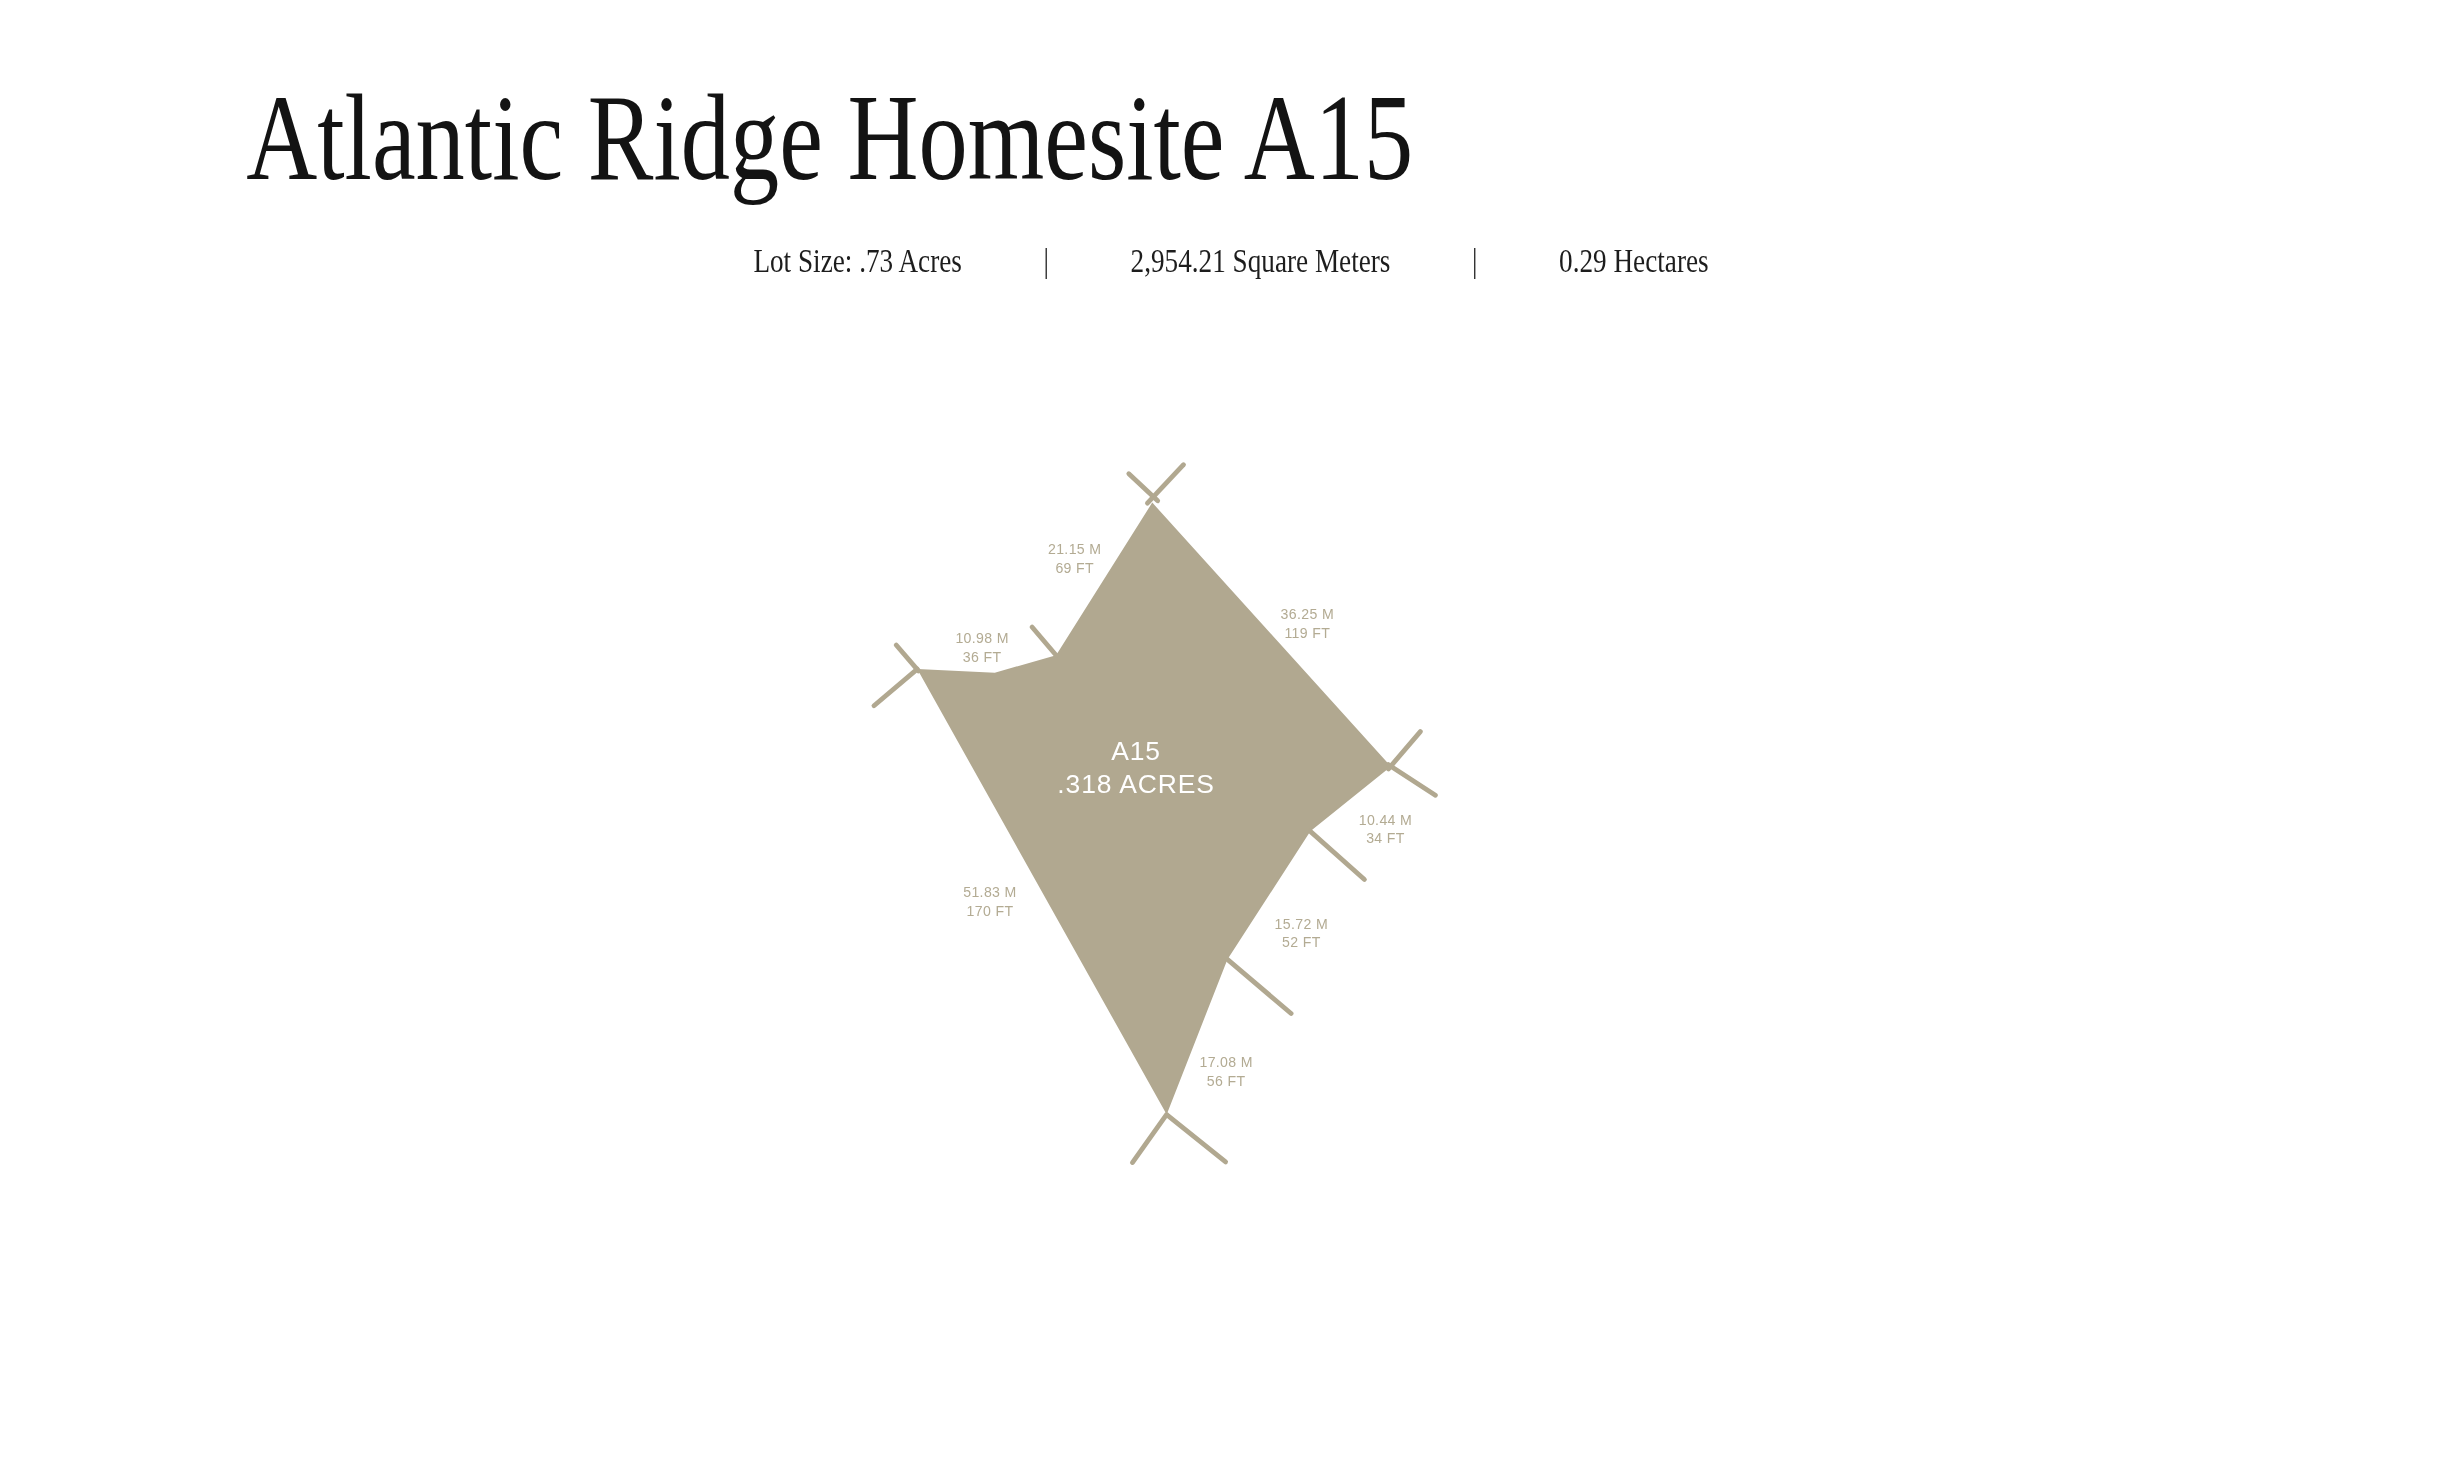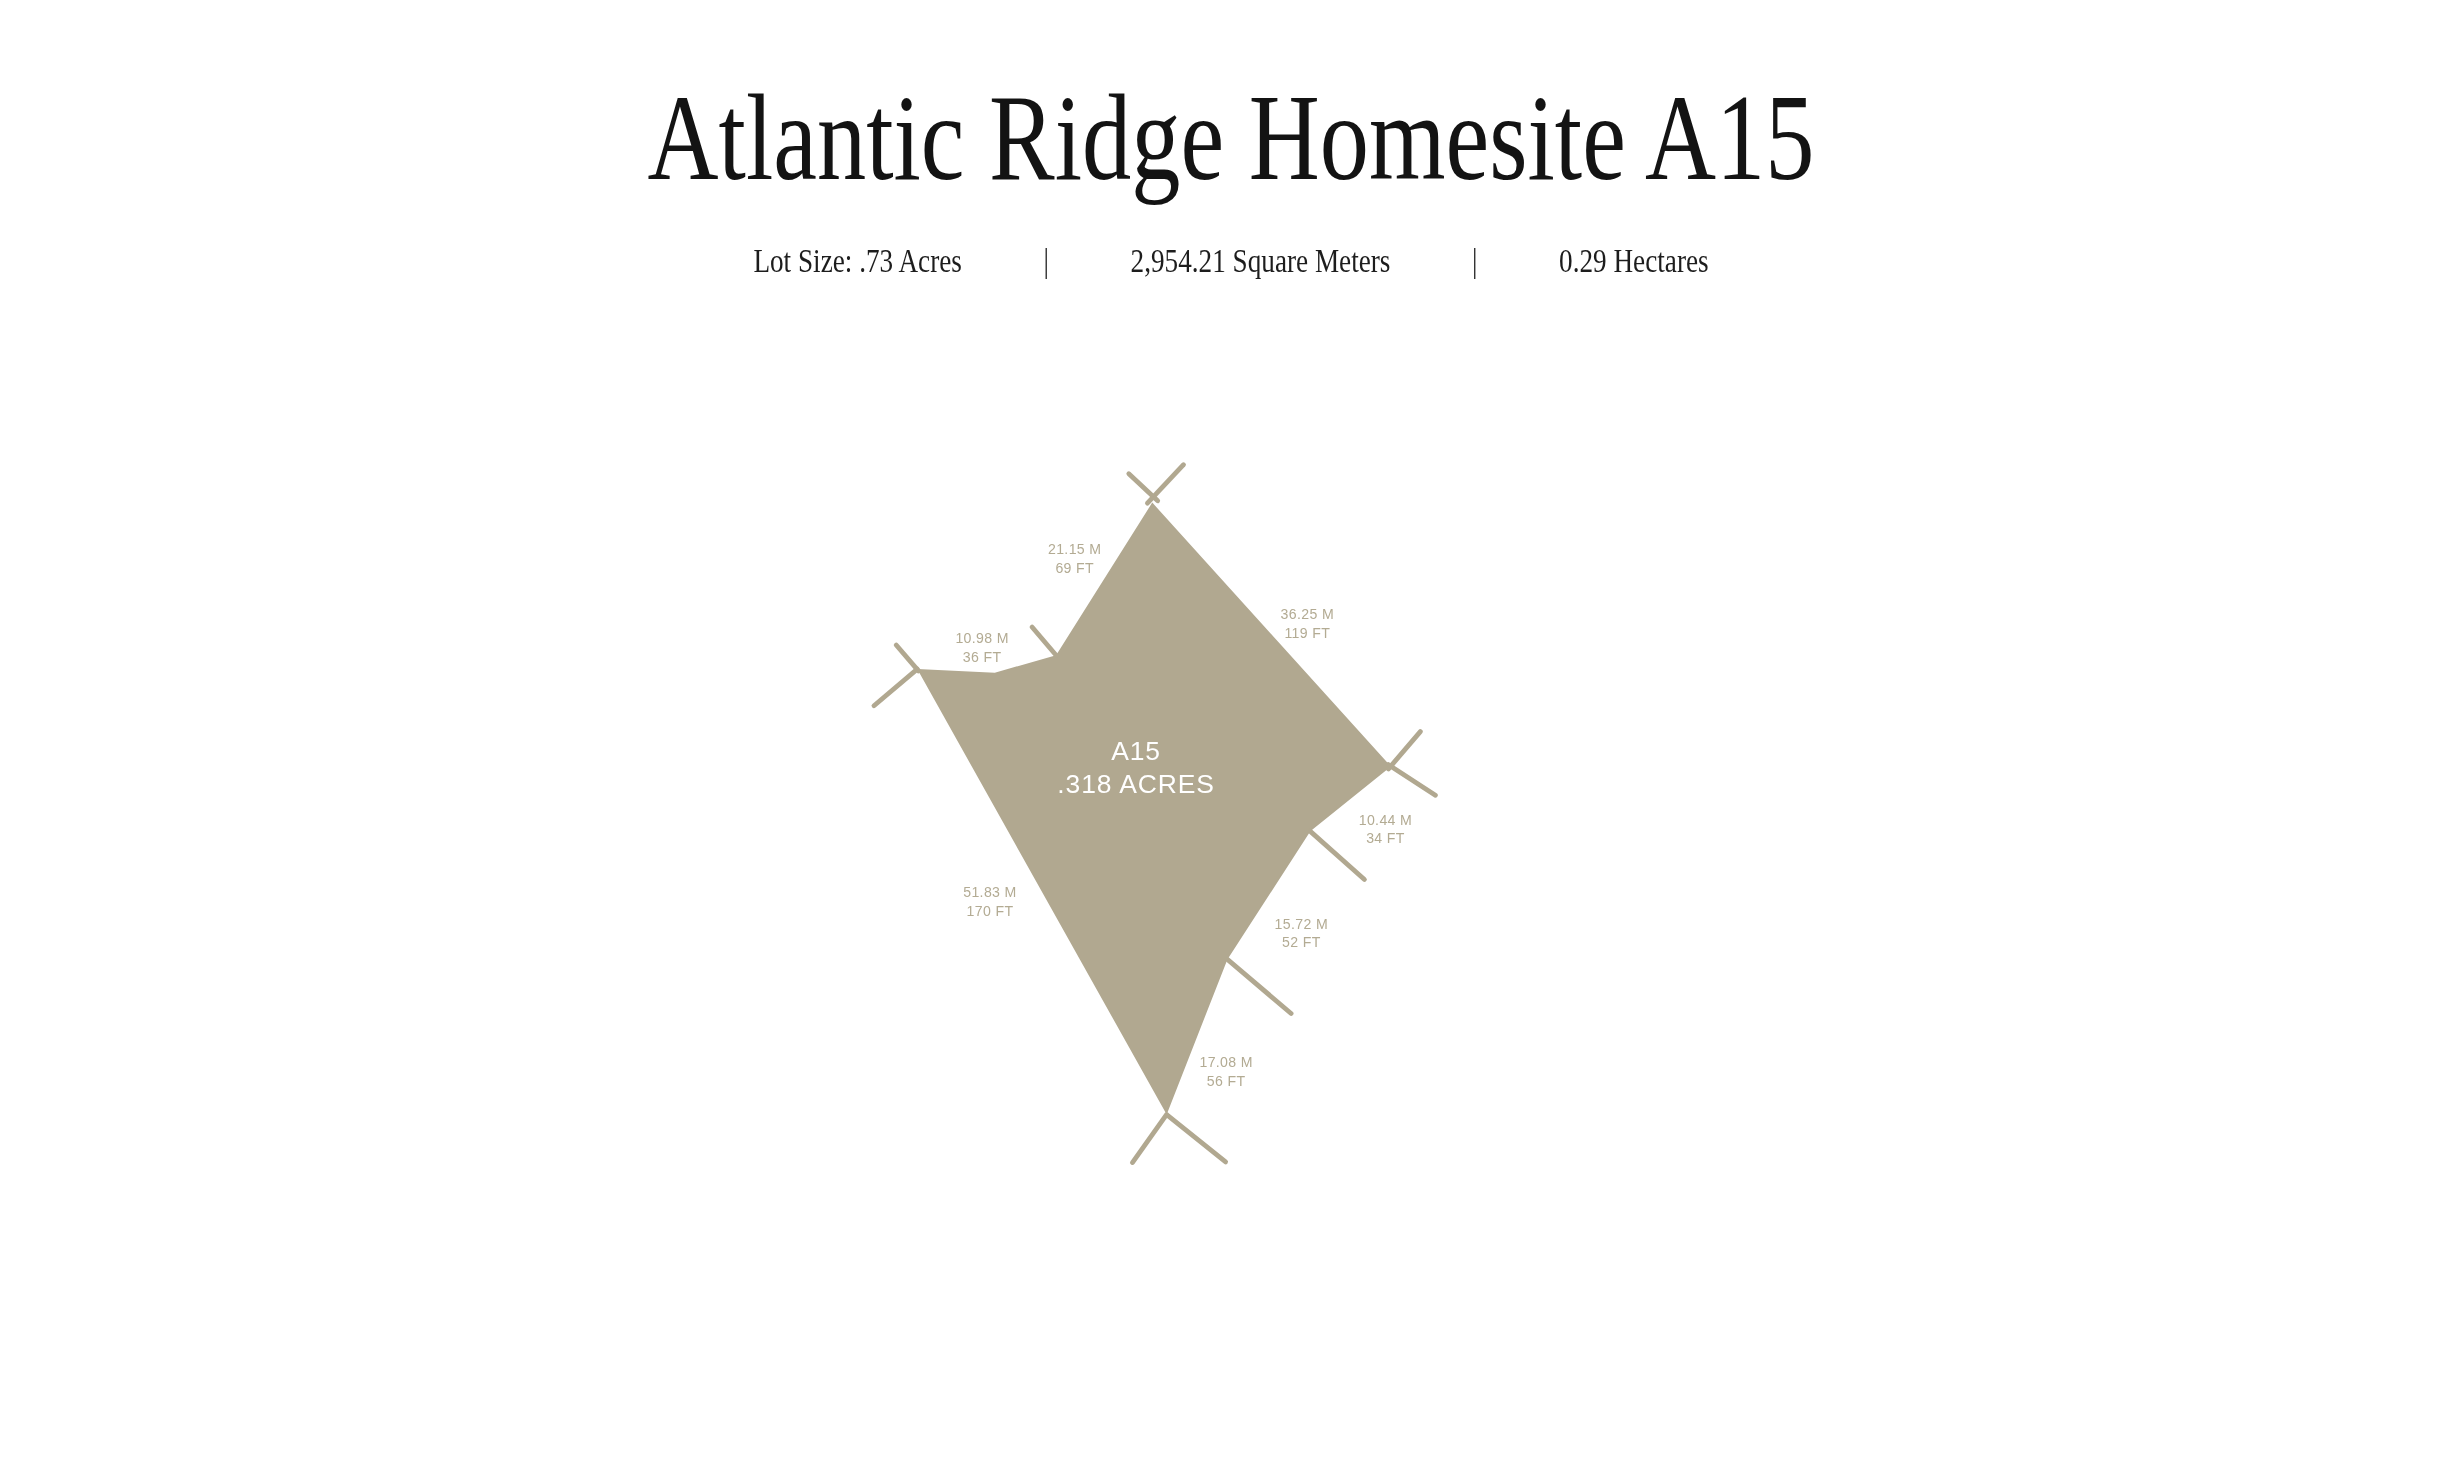--- a/index.html
+++ b/index.html
@@ -20,21 +20,21 @@
     left: 0;
     top: 0;
     width: 2462px;
     height: 1477px;
   }
   header {
     position: absolute;
     top: 0;
     left: 0;
     width: 100%;
-    text-align: center;
+    text-align: left;
     z-index: 2;
   }
   .title {
     margin: 73px 0 0 0;
     font-family: "Liberation Serif", serif;
     font-weight: 400;
     font-size: 123px;
     line-height: 1.05;
     color: #131313;
     letter-spacing: 0px;

